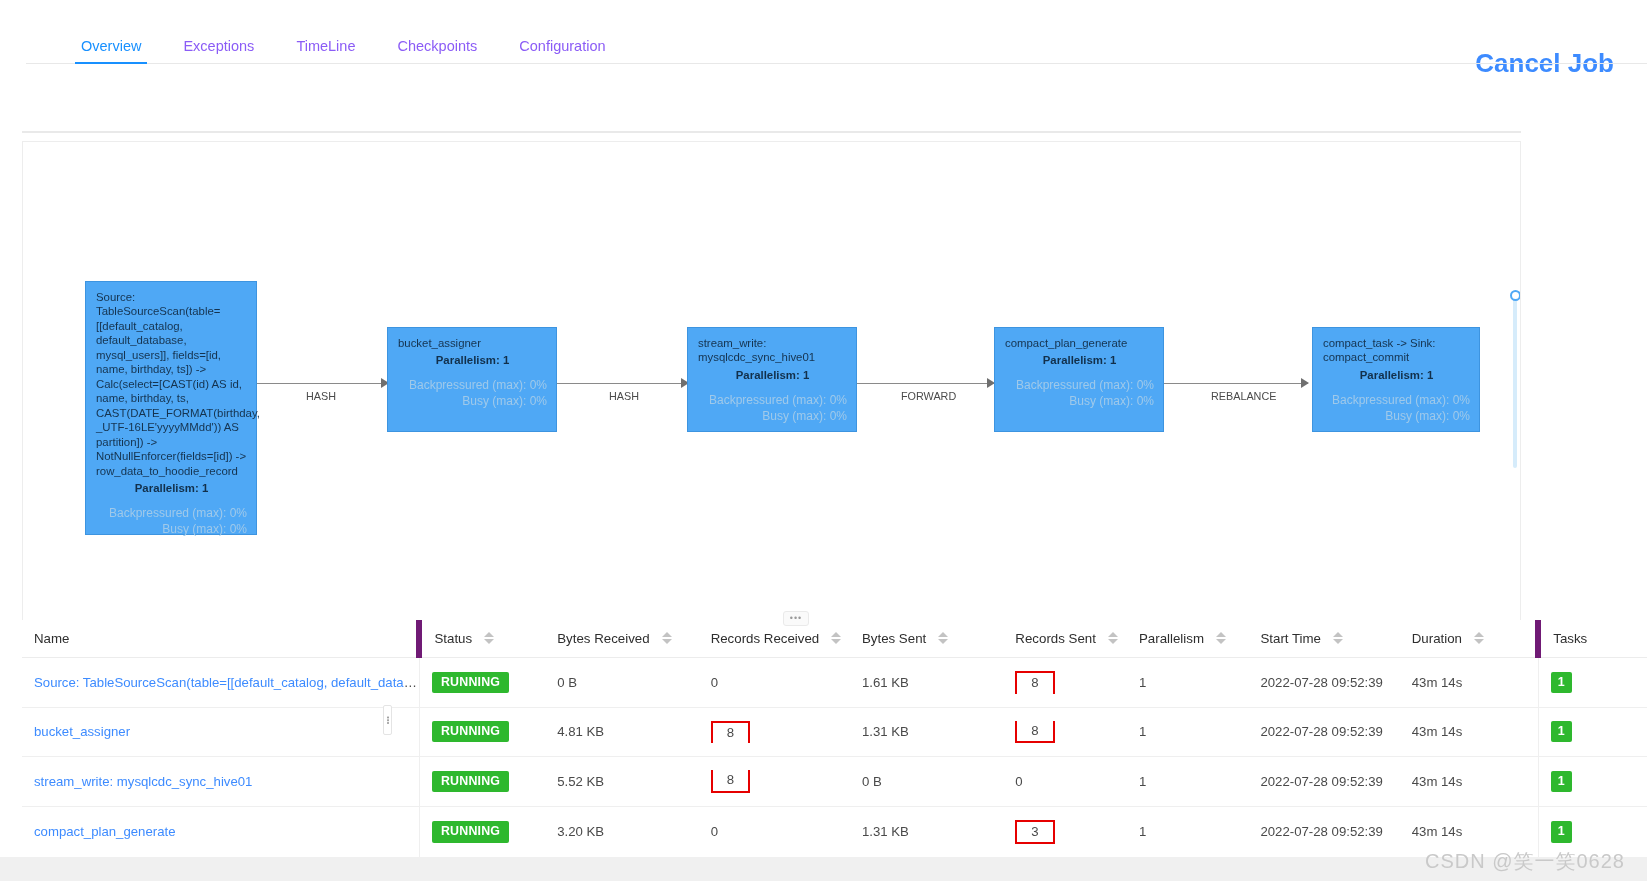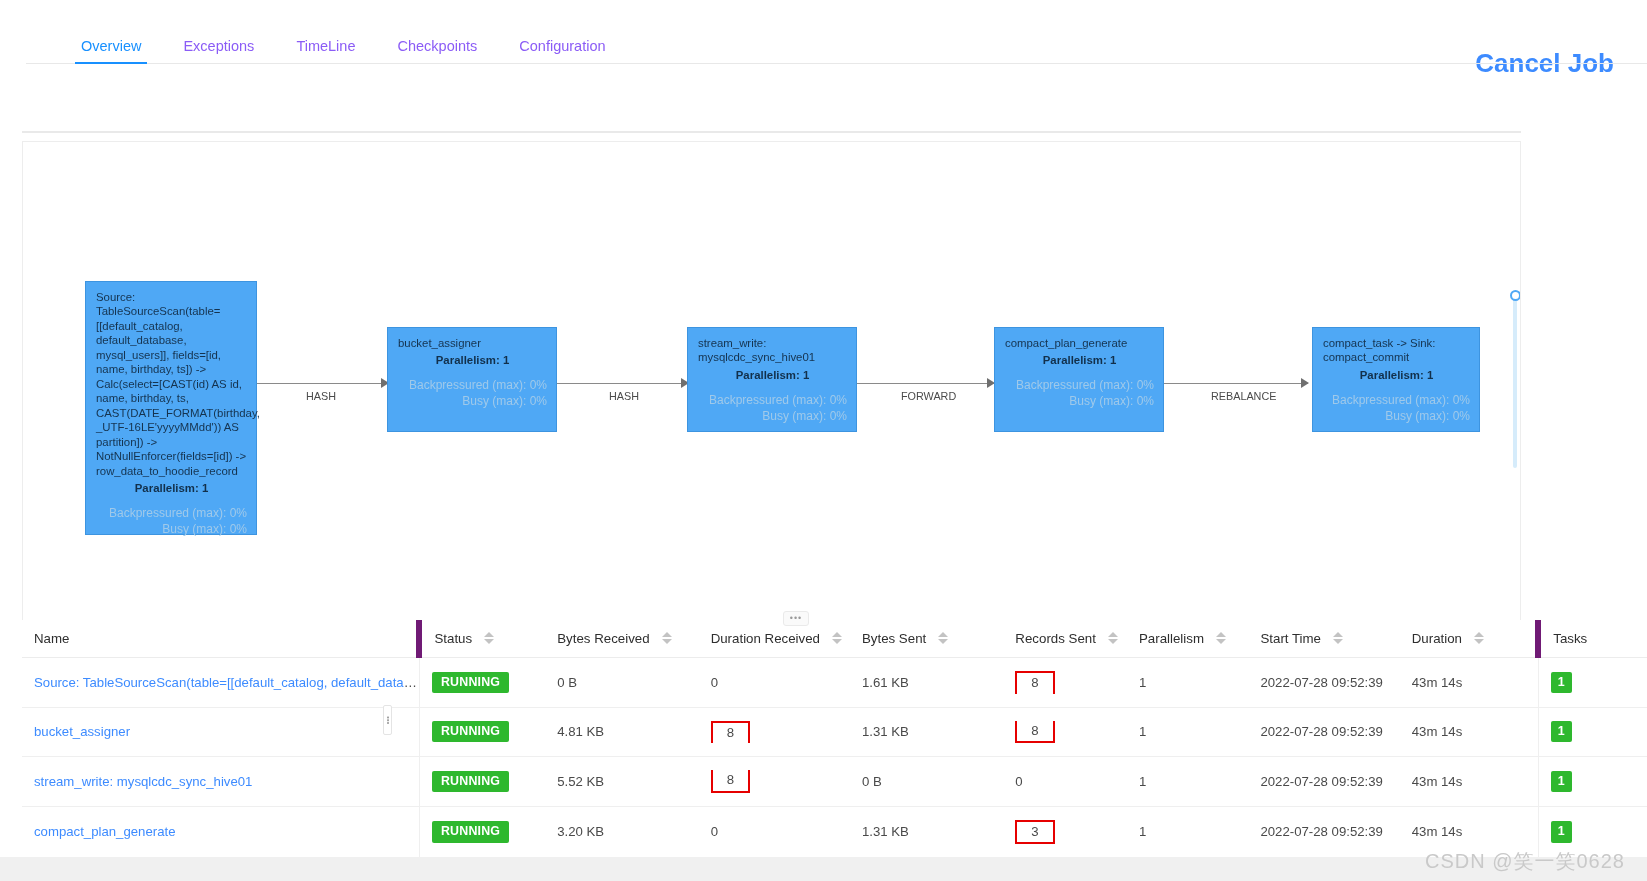--- a/index.html
+++ b/index.html
@@ -304,21 +304,21 @@
           </th>
           <th class="divider">
             <span>Status</span>
             <span class="sorter"><i class="up"></i><i class="down"></i></span>
           </th>
           <th>
             <span>Bytes Received</span>
             <span class="sorter"><i class="up"></i><i class="down"></i></span>
           </th>
           <th>
-            <span>Duration Received</span>
+            <span>Records Received</span>
             <span class="sorter"><i class="up"></i><i class="down"></i></span>
           </th>
           <th>
             <span>Bytes Sent</span>
             <span class="sorter"><i class="up"></i><i class="down"></i></span>
           </th>
           <th>
             <span>Records Sent</span>
             <span class="sorter"><i class="up"></i><i class="down"></i></span>
           </th>

